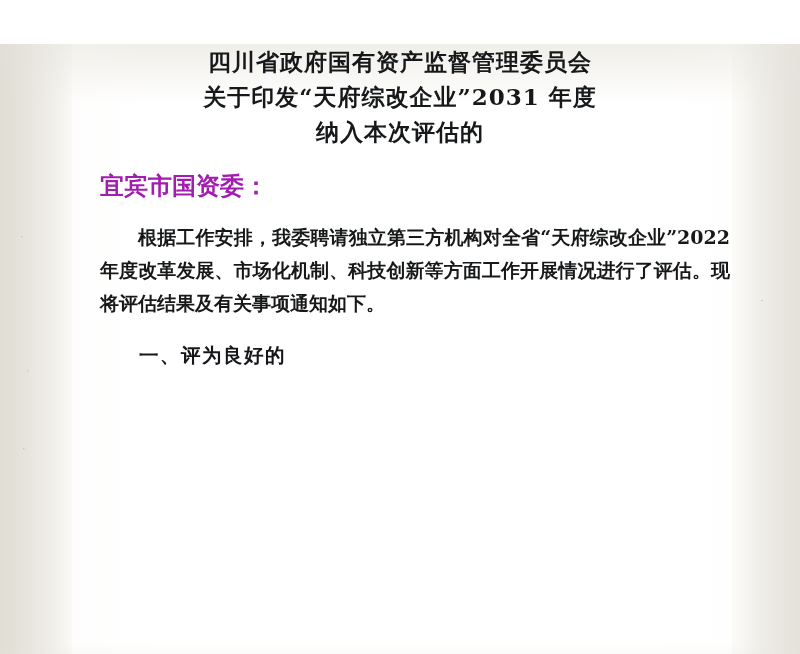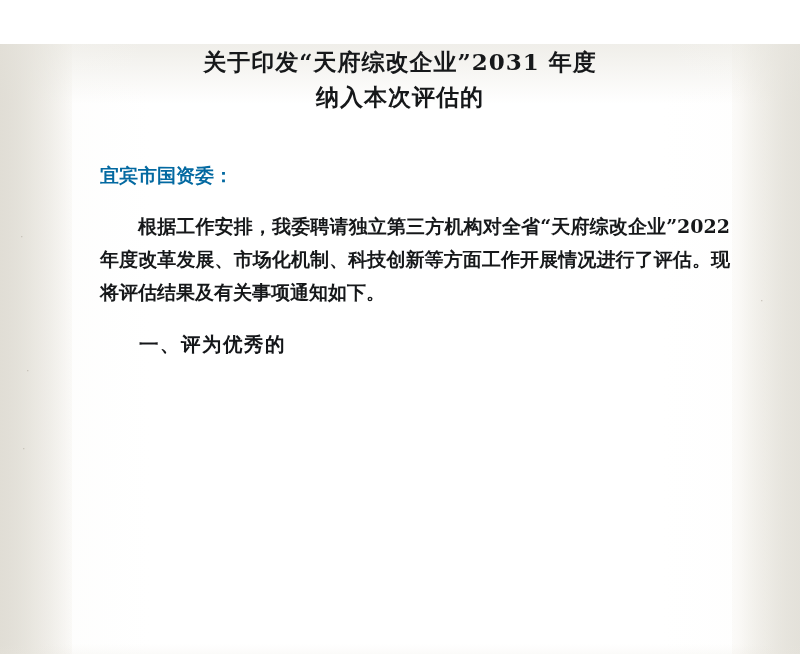--- a/index.html
+++ b/index.html
@@ -59,25 +59,25 @@
   .title-line {
     font-family: "DejaVu Serif", serif;
     font-weight: bold;
     font-size: 23px;
     letter-spacing: 1px;
     line-height: 35px;
     white-space: nowrap;
   }
 
   .salutation {
-    margin-top: 46px;
+    margin-top: 22px;
     margin-left: 100px;
-    font-size: 19px;
+    font-size: 24px;
     line-height: 30px;
-    color: #0369a1;
+    color: #a21caf;
     font-weight: bold;
   }
 
   .para {
     margin: 14px 70px 0 100px;
     font-size: 19px;
     line-height: 33px;
     color: #16181a;
     text-align: justify;
     text-justify: inter-ideograph;
@@ -155,29 +155,30 @@
   <div id="sheet"></div>
 
   <span class="speck s1">·</span>
   <span class="speck s2">·</span>
   <span class="speck s3">·</span>
   <span class="speck s4">·</span>
 
   <div class="doc-body">
 
     <div class="title-block">
+      <div class="title-line">四川省政府国有资产监督管理委员会</div>
       <div class="title-line">关于印发“天府综改企业”2031 年度</div>
       <div class="title-line">纳入本次评估的</div>
     </div>
 
     <div class="salutation">宜宾市国资委：</div>
 
     <div class="para indent">根据工作安排，我委聘请独立第三方机构对全省“天府综改企业”2022 年度改革发展、市场化机制、科技创新等方面工作开展情况进行了评估。现将评估结果及有关事项通知如下。</div>
 
-    <div class="section-head">一、评为优秀的</div>
+    <div class="section-head">一、评为良好的</div>
 
 
 
   </div>
 
   <div class="page-number">—1—</div>
 
   <div class="edge-shadow-bottom"></div>
 </div>
 

